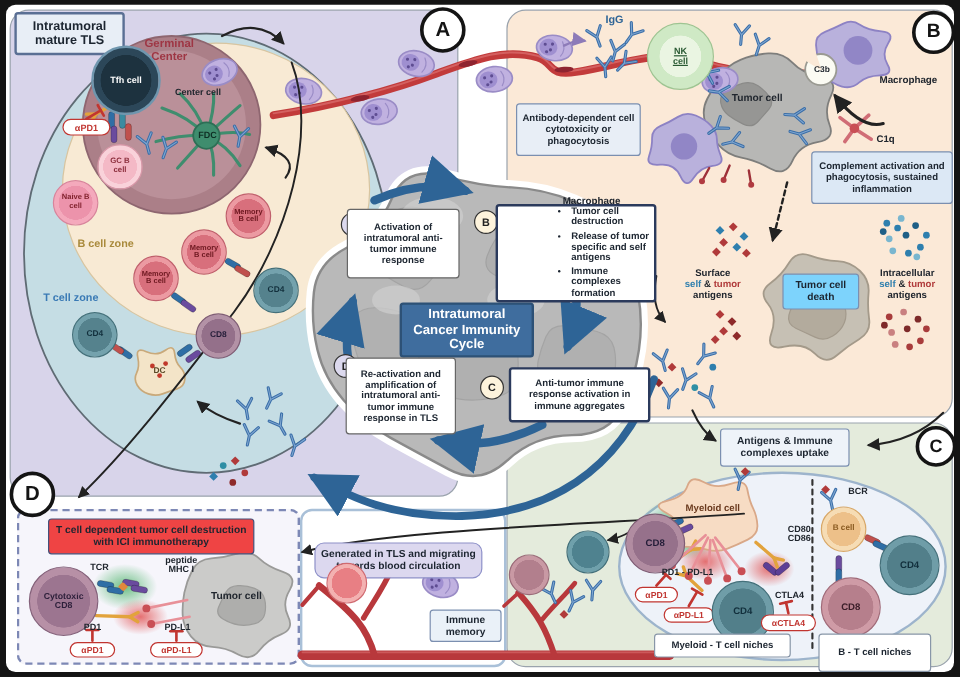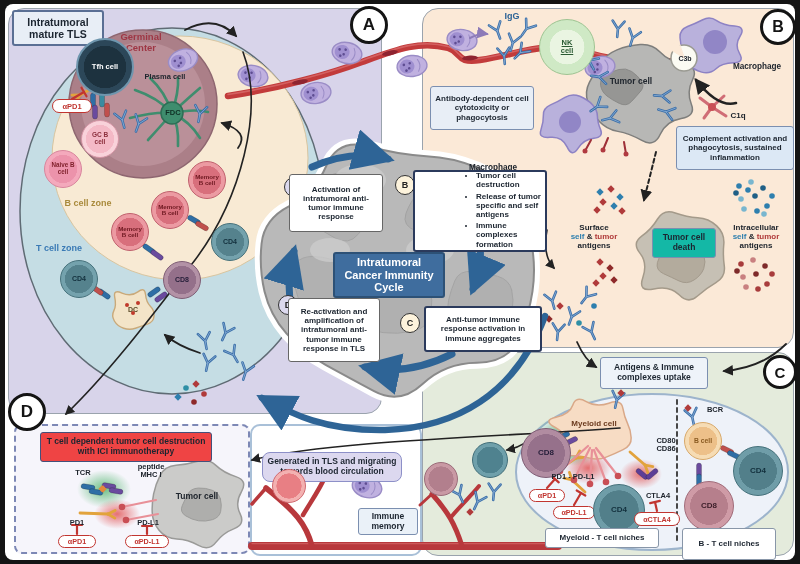--- a/index.html
+++ b/index.html
@@ -427,21 +427,21 @@
       <path d="M142,526 L152,526" stroke="#c13530" stroke-width="2.2" fill="none" stroke-linecap="round" stroke-linejoin="round"></path>
     </svg>
 
   <div class="box softbox" style="left:12px;top:10px;width:92px;height:36px;font-size:10.5px;border-width:2px;border-color:#5a6f94;">
     <span>Intratumoral mature TLS</span>
     </div>
   <div class="lbl" style="left:106px;top:32px;width:70px;font-size:9.5px;color:#9e3644;">Germinal Center</div>
   <div class="cell" style="left:76px;top:38px;width:54px;height:54px;background:radial-gradient(circle,#1d323f 0 55%,#2c4759 56% 100%);border:2px solid #6f96ae;color:#fff;font-size:7.5px;">
     <span style="width:30px;">Tfh cell</span>
     </div>
-  <div class="lbl" style="left:138px;top:73px;width:54px;font-size:7.5px;">Plasma cell</div>
+  <div class="lbl" style="left:138px;top:73px;width:54px;font-size:7.5px;">Center cell</div>
   <div class="pill" style="left:52px;top:99px;width:40px;height:14px;font-size:7.5px;">
     <span>αPD1</span>
     </div>
   <div class="lbl" style="left:158px;top:109px;width:30px;font-size:7.5px;color:#0f2f24;">FDC</div>
   <div class="cell" style="left:81px;top:120px;width:36px;height:36px;background:radial-gradient(circle,#f4b9c6 0 55%,#f9d2da 56% 100%);border:1px solid #d898a8;color:#8c2f3d;font-size:6.5px;">
     <span style="width:24px;">GC B cell</span>
     </div>
   <div class="cell" style="left:44px;top:150px;width:36px;height:36px;background:radial-gradient(circle,#ec93ab 0 55%,#f4a9bc 56% 100%);border:1px solid #d8849c;color:#7e1f2a;font-size:6.3px;">
     <span style="width:26px;">Naive B cell</span>
     </div>
@@ -481,21 +481,21 @@
   <div class="box softbox" style="left:676px;top:126px;width:118px;height:44px;font-size:8px;background:#dce8f5;">
     <span>Complement activation and phagocytosis, sustained inflammation</span>
     </div>
   <div class="lbl" style="left:462px;top:163px;width:62px;font-size:8.2px;">Macrophage</div>
   <div class="lbl" style="left:560px;top:224px;width:68px;font-size:8px;">
     <span>Surface</span><br>
     <span style="color:#2e7fae;">self</span>
     <span>&amp;</span>
     <span style="color:#b03a3a;">tumor</span><br>
     <span>antigens</span></div>
-  <div class="box softbox" style="left:652px;top:228px;width:64px;height:30px;font-size:8.5px;background:#14b8a6;">
+  <div class="box softbox" style="left:652px;top:228px;width:64px;height:30px;font-size:8.5px;background:#7dd3fc;">
     <span>Tumor cell death</span>
     </div>
   <div class="lbl" style="left:722px;top:224px;width:68px;font-size:8px;">
     <span>Intracellular</span><br>
     <span style="color:#2e7fae;">self</span>
     <span>&amp;</span>
     <span style="color:#b03a3a;">tumor</span><br>
     <span>antigens</span></div>
 
   <div class="minibadge" style="left:284px;top:177px;background:#dcd9ee;">
@@ -569,20 +569,23 @@
     </div>
   <div class="box" style="left:682px;top:528px;width:94px;height:32px;font-size:8px;border:1.5px solid #8896a8;">
     <span>B - T cell niches</span>
     </div>
 
   <div class="box softbox" style="left:40px;top:432px;width:172px;height:30px;font-size:8.5px;background:#ef4444;border-color:#44507a;">
     <span>T cell dependent tumor cell destruction with ICI immunotherapy</span>
     </div>
   <div class="lbl" style="left:68px;top:469px;width:30px;font-size:7.5px;">TCR</div>
   <div class="lbl" style="left:130px;top:463px;width:42px;font-size:7.5px;">peptide MHC I</div>
+  <div class="cell" style="left:24px;top:472px;width:56px;height:56px;background:radial-gradient(circle,#9c7590 0 55%,#b790a6 56% 100%);border:1px solid #84617a;color:#2c1f3a;font-size:7.3px;">
+    <span style="width:40px;">Cytotoxic CD8</span>
+    </div>
   <div class="lbl" style="left:172px;top:492px;width:50px;font-size:8.5px;">Tumor cell</div>
   <div class="lbl" style="left:63px;top:519px;width:28px;font-size:7.5px;">PD1</div>
   <div class="lbl" style="left:132px;top:519px;width:32px;font-size:7.5px;">PD-L1</div>
   <div class="pill" style="left:58px;top:535px;width:38px;height:13px;font-size:7.2px;">
     <span>αPD1</span>
     </div>
   <div class="pill" style="left:125px;top:535px;width:44px;height:13px;font-size:7.2px;">
     <span>αPD-L1</span>
     </div>
 

